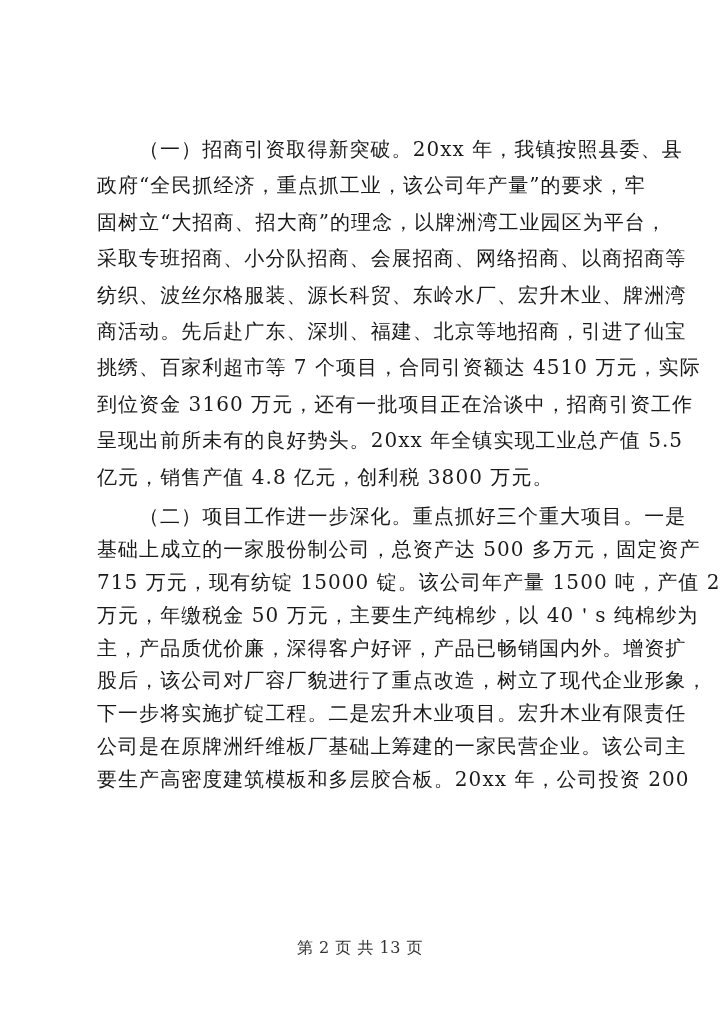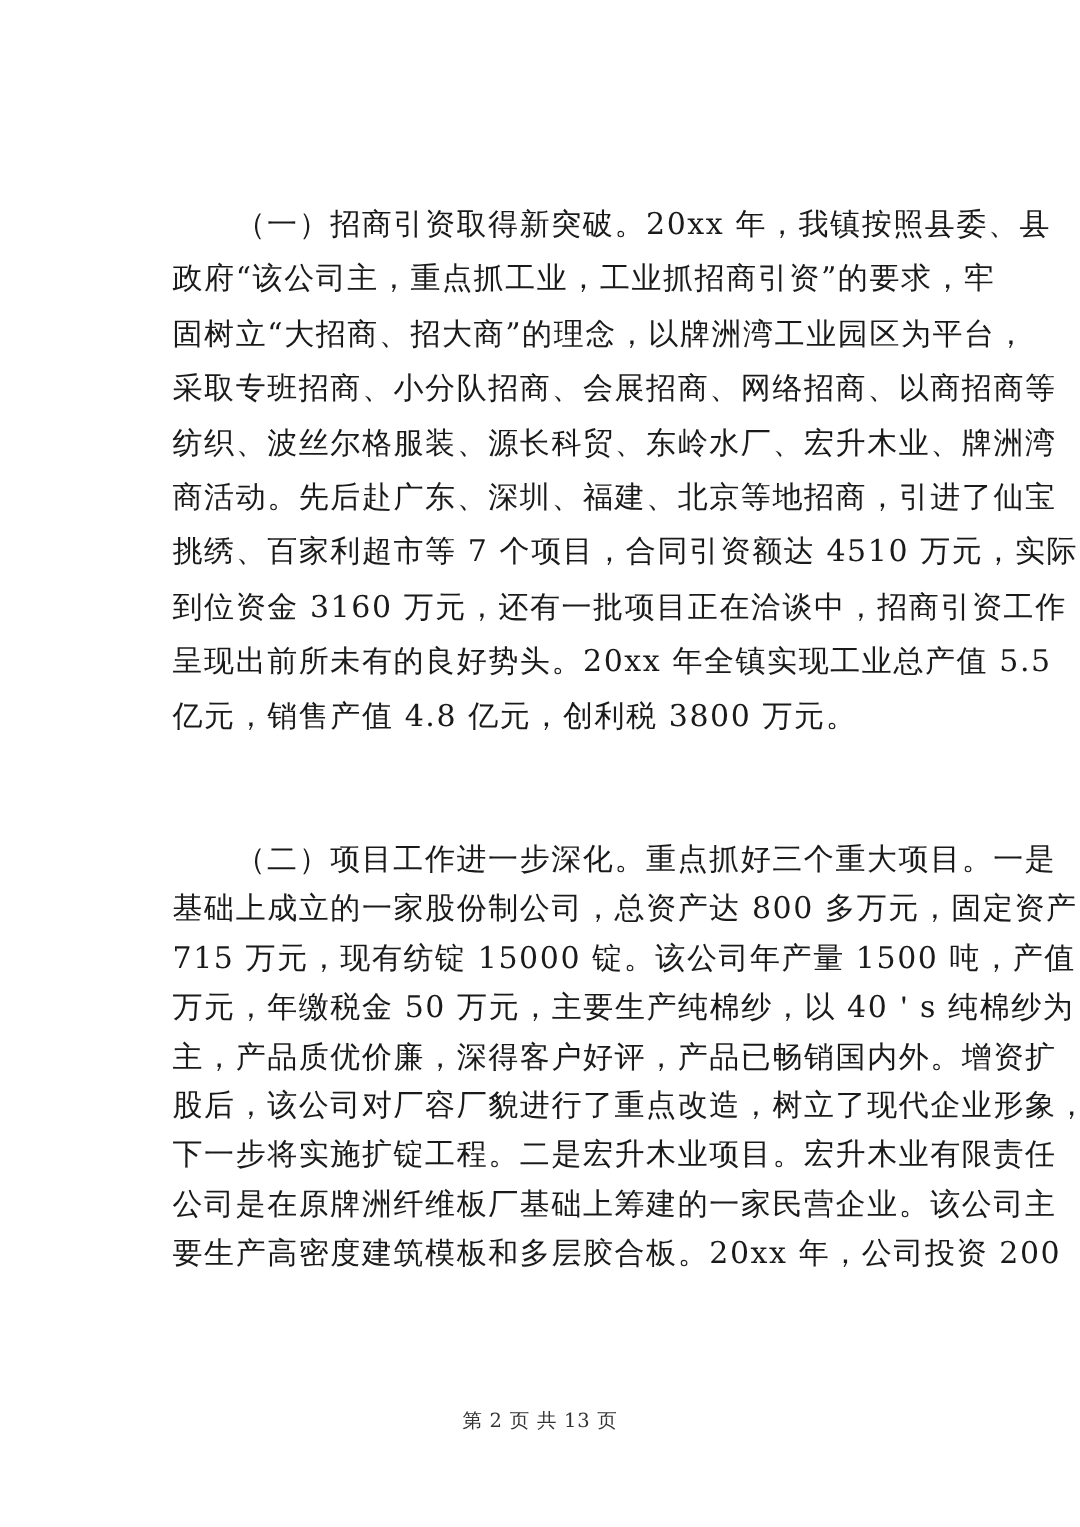--- a/index.html
+++ b/index.html
@@ -2,51 +2,51 @@
 <html><head>
 <meta charset="utf-8">
 <style>
   html, body { margin: 0; padding: 0; background: #ffffff; }
   body { width: 720px; height: 1018px; position: relative; overflow: hidden;
          font-family: "DejaVu Serif", "Liberation Serif", serif; color: #1a1a1a; }
   .page { position: absolute; left: 0; top: 0; width: 720px; height: 1018px; background: #fff; }
   .para { position: absolute; left: 97px; width: 531px; font-size: 20px;
           letter-spacing: 1.05px; text-align: justify; text-align-last: left; margin: 0;
           word-break: break-all; }
-  .line { display: block; white-space: nowrap; text-align: justify; text-align-last: justify; height: 0; margin-left: 18px; }
+  .line { display: block; white-space: nowrap; text-align: justify; text-align-last: justify; height: 0; }
   .p1 { top: 131px; }
   .p1 .line { line-height: 36.4px; height: 36.4px; }
-  .p2 { top: 556px; }
+  .p2 { top: 500px; }
   .p2 .line { line-height: 32.9px; height: 32.9px; }
   .line.last { text-align-last: left; }
   .indent { padding-left: 42px; }
   .footer { position: absolute; top: 938px; left: 0; width: 720px; text-align: center;
-            font-size: 13px; color: #333; letter-spacing: 0.5px; }
+            font-size: 16px; color: #333; letter-spacing: 0.5px; }
 </style>
 </head>
 <body>
 
 <div class="page">
 
   <div class="para p1">
     <span class="line indent">（一）招商引资取得新突破。20xx 年，我镇按照县委、县</span>
-    <span class="line">政府“该公司主，重点抓工业，工业抓招商引资”的要求，牢</span>
+    <span class="line">政府“全民抓经济，重点抓工业，该公司年产量”的要求，牢</span>
     <span class="line">固树立“大招商、招大商”的理念，以牌洲湾工业园区为平台，</span>
     <span class="line">采取专班招商、小分队招商、会展招商、网络招商、以商招商等</span>
     <span class="line">纺织、波丝尔格服装、源长科贸、东岭水厂、宏升木业、牌洲湾</span>
     <span class="line">商活动。先后赴广东、深圳、福建、北京等地招商，引进了仙宝</span>
     <span class="line">挑绣、百家利超市等 7 个项目，合同引资额达 4510 万元，实际</span>
     <span class="line">到位资金 3160 万元，还有一批项目正在洽谈中，招商引资工作</span>
     <span class="line">呈现出前所未有的良好势头。20xx 年全镇实现工业总产值 5.5</span>
     <span class="line last">亿元，销售产值 4.8 亿元，创利税 3800 万元。</span>
   </div>
 
   <div class="para p2">
     <span class="line indent">（二）项目工作进一步深化。重点抓好三个重大项目。一是</span>
-    <span class="line">基础上成立的一家股份制公司，总资产达 800 多万元，固定资产</span>
+    <span class="line">基础上成立的一家股份制公司，总资产达 500 多万元，固定资产</span>
     <span class="line">715 万元，现有纺锭 15000 锭。该公司年产量 1500 吨，产值 20xx</span>
     <span class="line">万元，年缴税金 50 万元，主要生产纯棉纱，以 40＇s 纯棉纱为</span>
     <span class="line">主，产品质优价廉，深得客户好评，产品已畅销国内外。增资扩</span>
     <span class="line">股后，该公司对厂容厂貌进行了重点改造，树立了现代企业形象，</span>
     <span class="line">下一步将实施扩锭工程。二是宏升木业项目。宏升木业有限责任</span>
     <span class="line">公司是在原牌洲纤维板厂基础上筹建的一家民营企业。该公司主</span>
     <span class="line">要生产高密度建筑模板和多层胶合板。20xx 年，公司投资 200</span>
   </div>
 
   <div class="footer">第 2 页  共 13 页</div>

